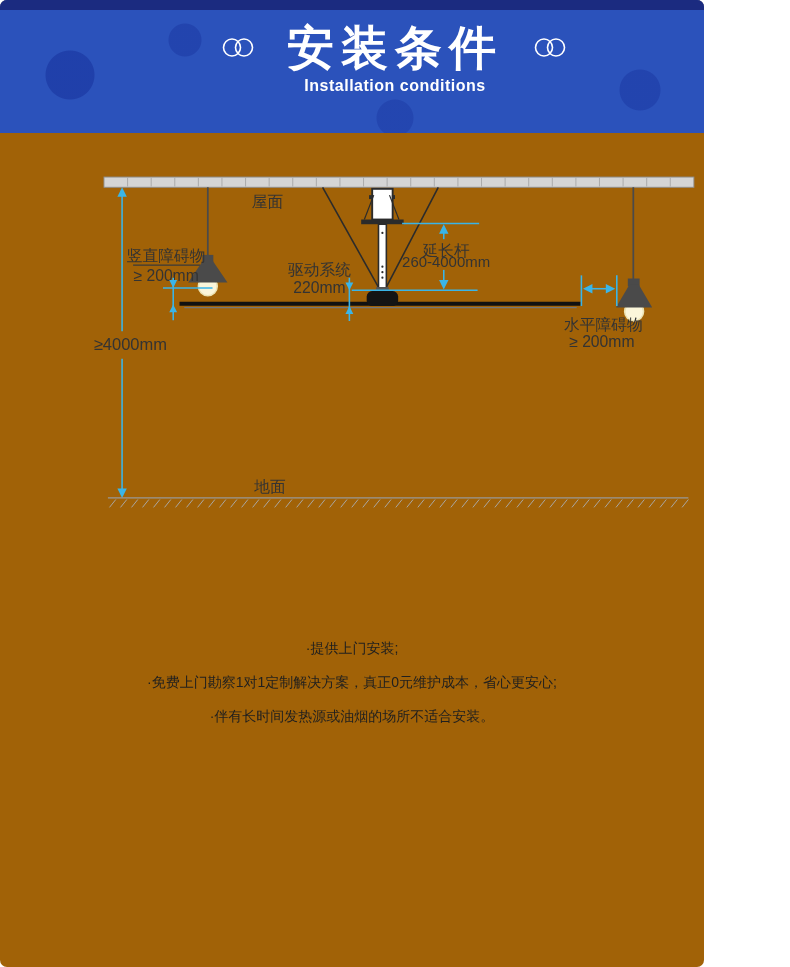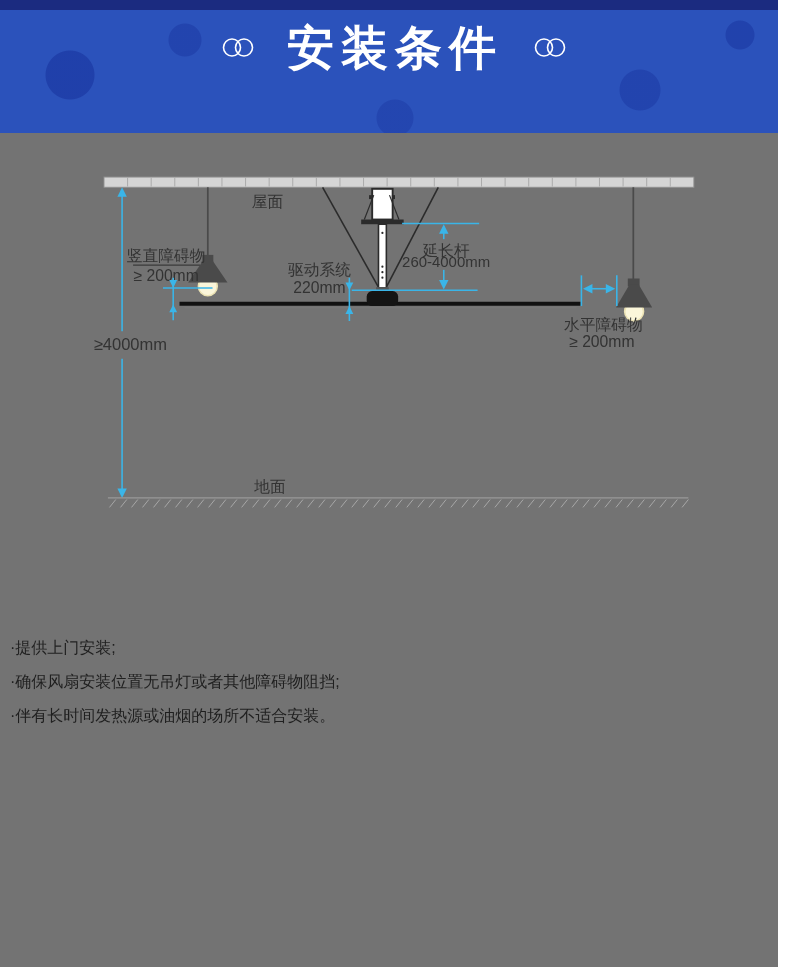--- a/index.html
+++ b/index.html
@@ -1,23 +1,24 @@
 <!DOCTYPE html>
 <html><head>
 <meta charset="utf-8">
 <style>
   * { box-sizing: border-box; }
   html, body { margin: 0; padding: 0; background: #fff; }
   .page {
     position: relative;
-    width: 778px;
+    width: 704px;
     height: 967px;
     overflow: hidden;
-    background: #737373;
+    background: #a16207;
     font-family: "Liberation Sans", "DejaVu Sans", sans-serif;
+    border-radius: 7px;
   }
 
   
   .header {
     position: relative;
     width: 790px;
     height: 133px;
     background-color: #2b52bb;
     background-image:
       radial-gradient(circle at 70px 75px, rgba(18,42,150,0.45) 24px, rgba(18,42,150,0) 25px),
@@ -66,25 +67,26 @@
     fill: #333333;
   }
 
   
   .notes {
     list-style: none;
     margin: 0;
     padding: 8px 10px 0 7px;
   }
   .notes li {
-    font-size: 16px;
+    font-size: 14px;
     line-height: 34px;
     color: #1f1f1f;
     padding-left: 12px;
     text-indent: -9px;
+    text-align: center;
   }
 </style>
 </head>
 <body>
 
 <div class="page">
 
   <div class="header">
     <div class="top-strip"></div>
     <div class="header-content">
@@ -92,20 +94,21 @@
         <svg class="deco" width="40" height="27" viewBox="0 0 40 27">
           <circle cx="13" cy="13.5" r="8.5" fill="none" stroke="#ffffff" stroke-width="1.6"></circle>
           <circle cx="25" cy="13.5" r="8.5" fill="none" stroke="#ffffff" stroke-width="1.6"></circle>
         </svg>
         <div class="page-title">安装条件</div>
         <svg class="deco" width="40" height="27" viewBox="0 0 40 27">
           <circle cx="13" cy="13.5" r="8.5" fill="none" stroke="#ffffff" stroke-width="1.6"></circle>
           <circle cx="25" cy="13.5" r="8.5" fill="none" stroke="#ffffff" stroke-width="1.6"></circle>
         </svg>
       </div>
+      <div class="page-subtitle">Installation conditions</div>
     </div>
   </div>
 
   <svg class="diagram-svg" width="790" height="490" viewBox="0 133 790 623">
 
     <g>
       <rect x="25" y="189" width="750" height="13" fill="#d5d5d5" stroke="#909090" stroke-width="1.2"></rect>
       <g id="ceiling-joints" stroke="#a0a0a0" stroke-width="1">
           <line x1="55" y1="190" x2="55" y2="201"></line>
           <line x1="85" y1="190" x2="85" y2="201"></line>
@@ -277,17 +280,17 @@
           <line x1="726" y1="599" x2="718" y2="609"></line>
           <line x1="740" y1="599" x2="732" y2="609"></line>
           <line x1="754" y1="599" x2="746" y2="609"></line>
           <line x1="768" y1="599" x2="760" y2="609"></line>
         </g>
     </g>
   </svg>
 
   <ul class="notes">
     <li>·提供上门安装;</li>
-    <li>·确保风扇安装位置无吊灯或者其他障碍物阻挡;</li>
+    <li>·免费上门勘察1对1定制解决方案，真正0元维护成本，省心更安心;</li>
     <li>·伴有长时间发热源或油烟的场所不适合安装。</li>
   </ul>
 
 </div>
 
 </body></html>

